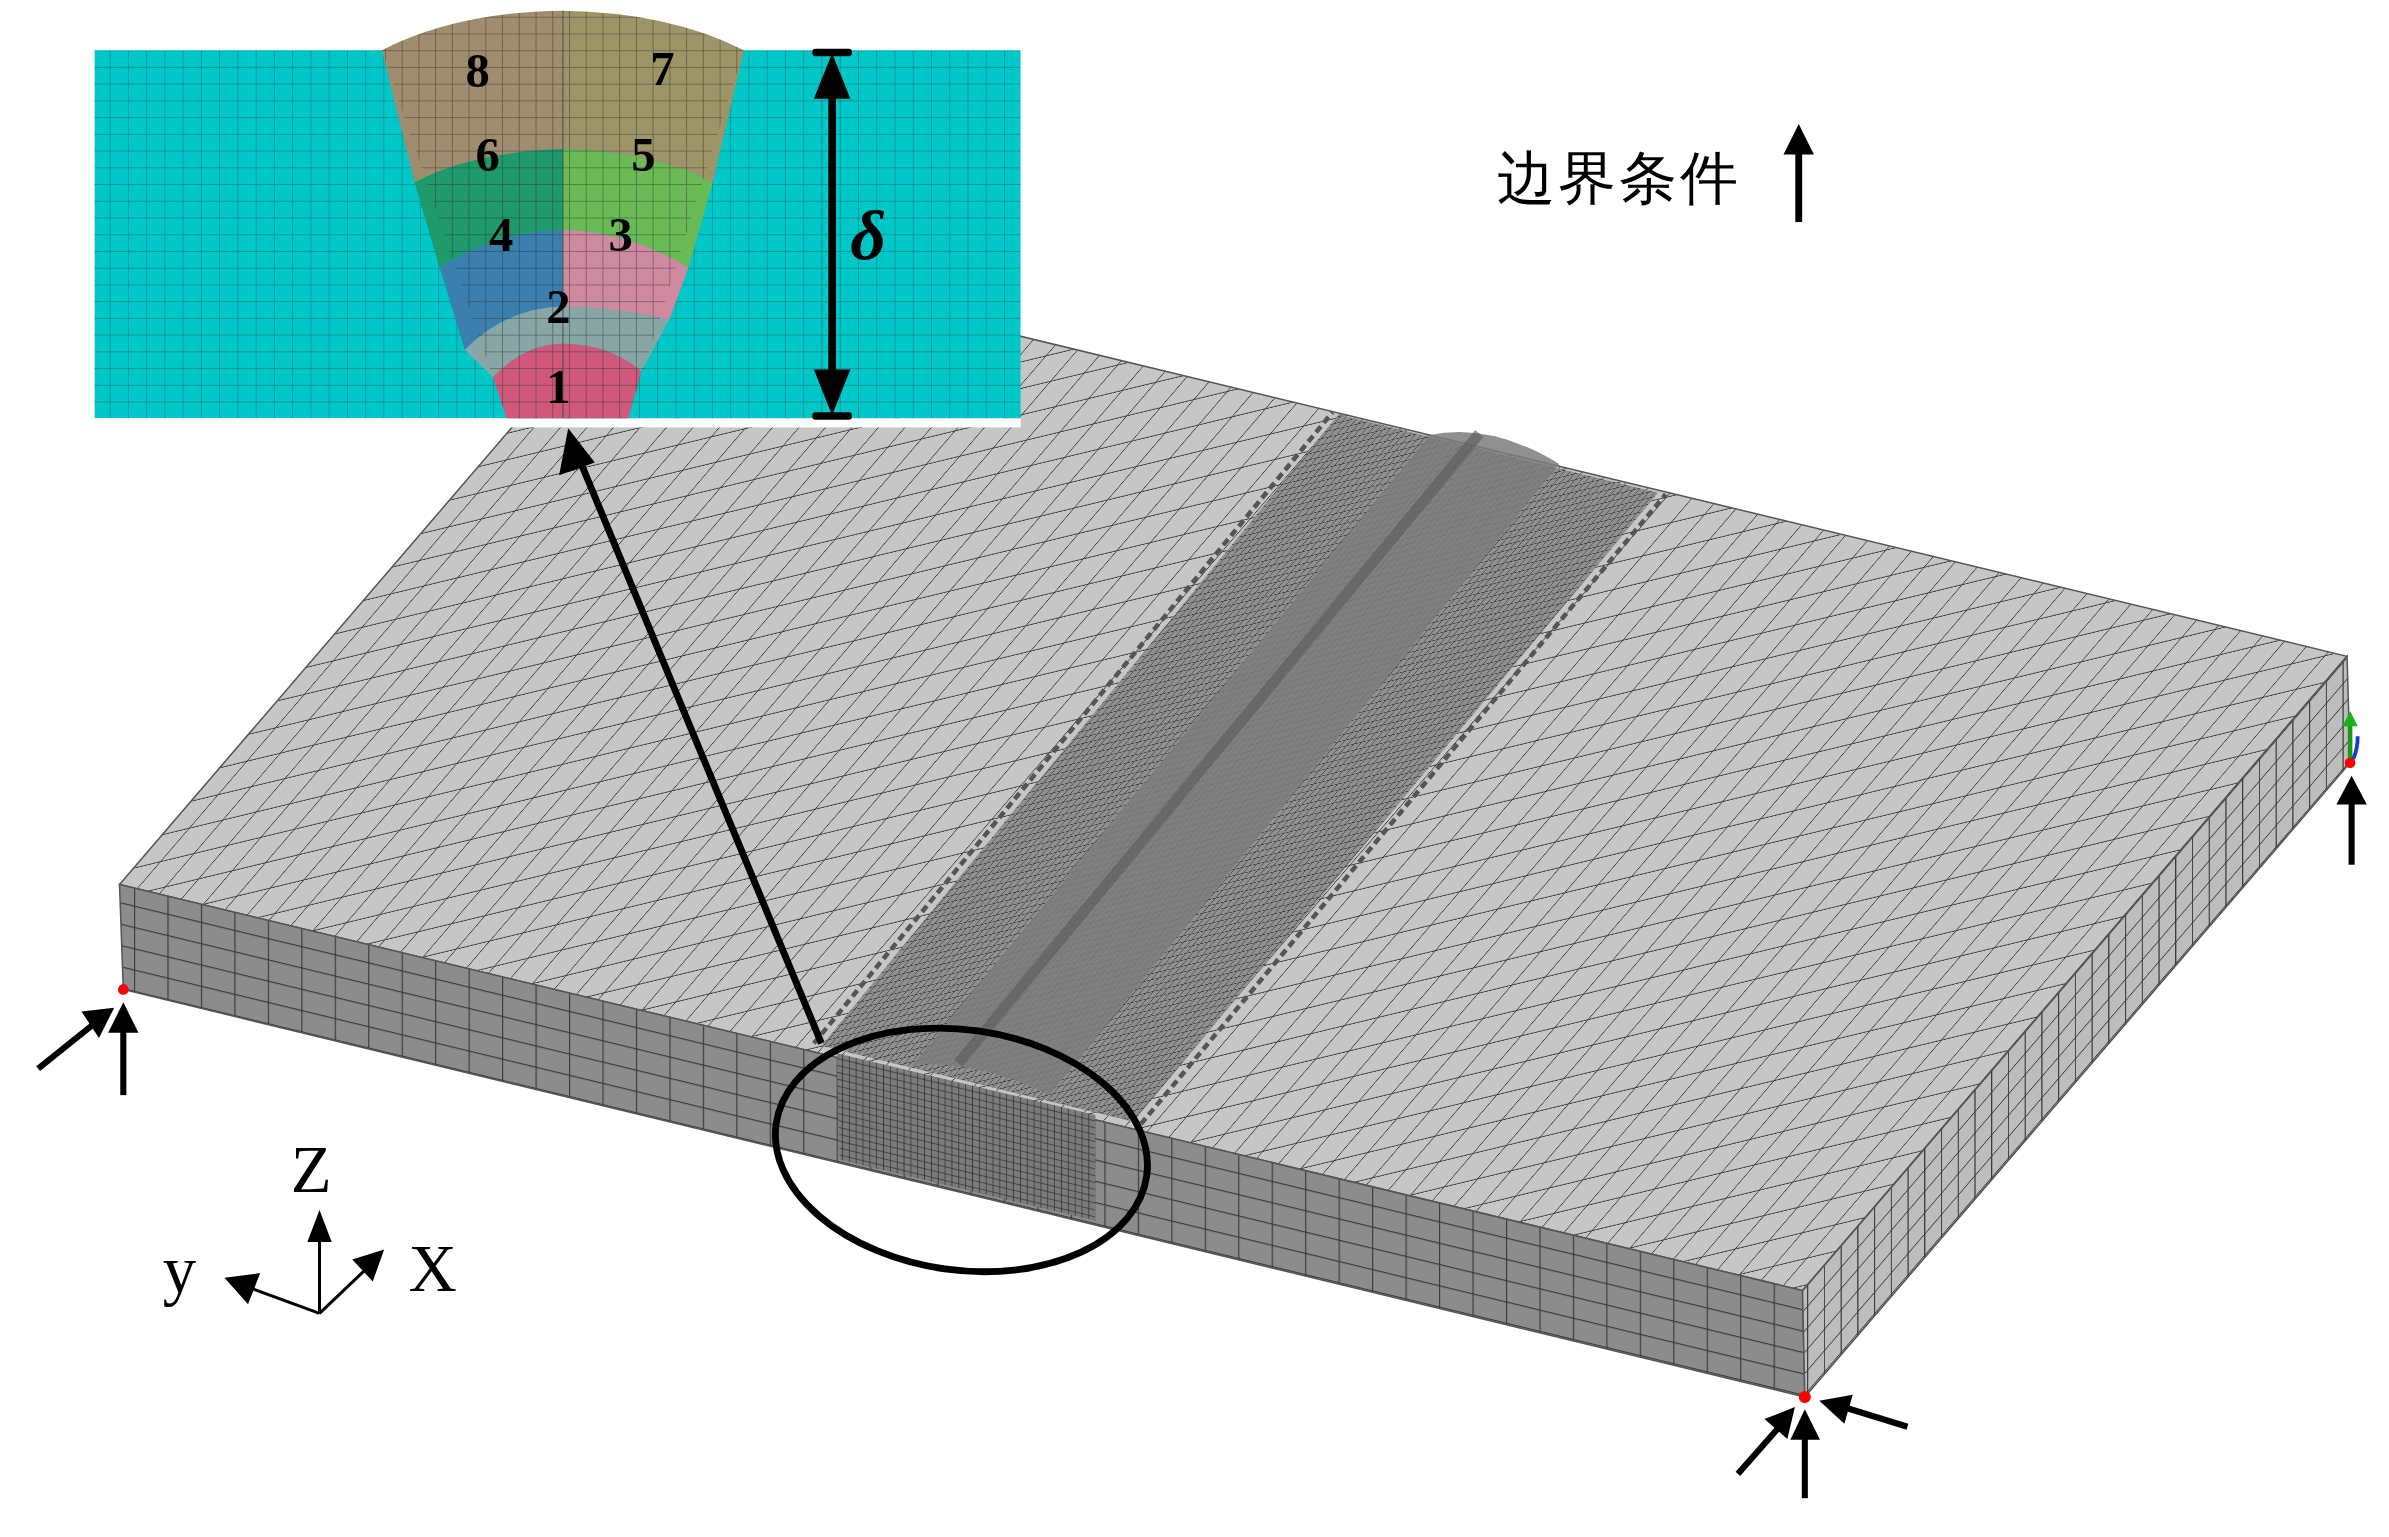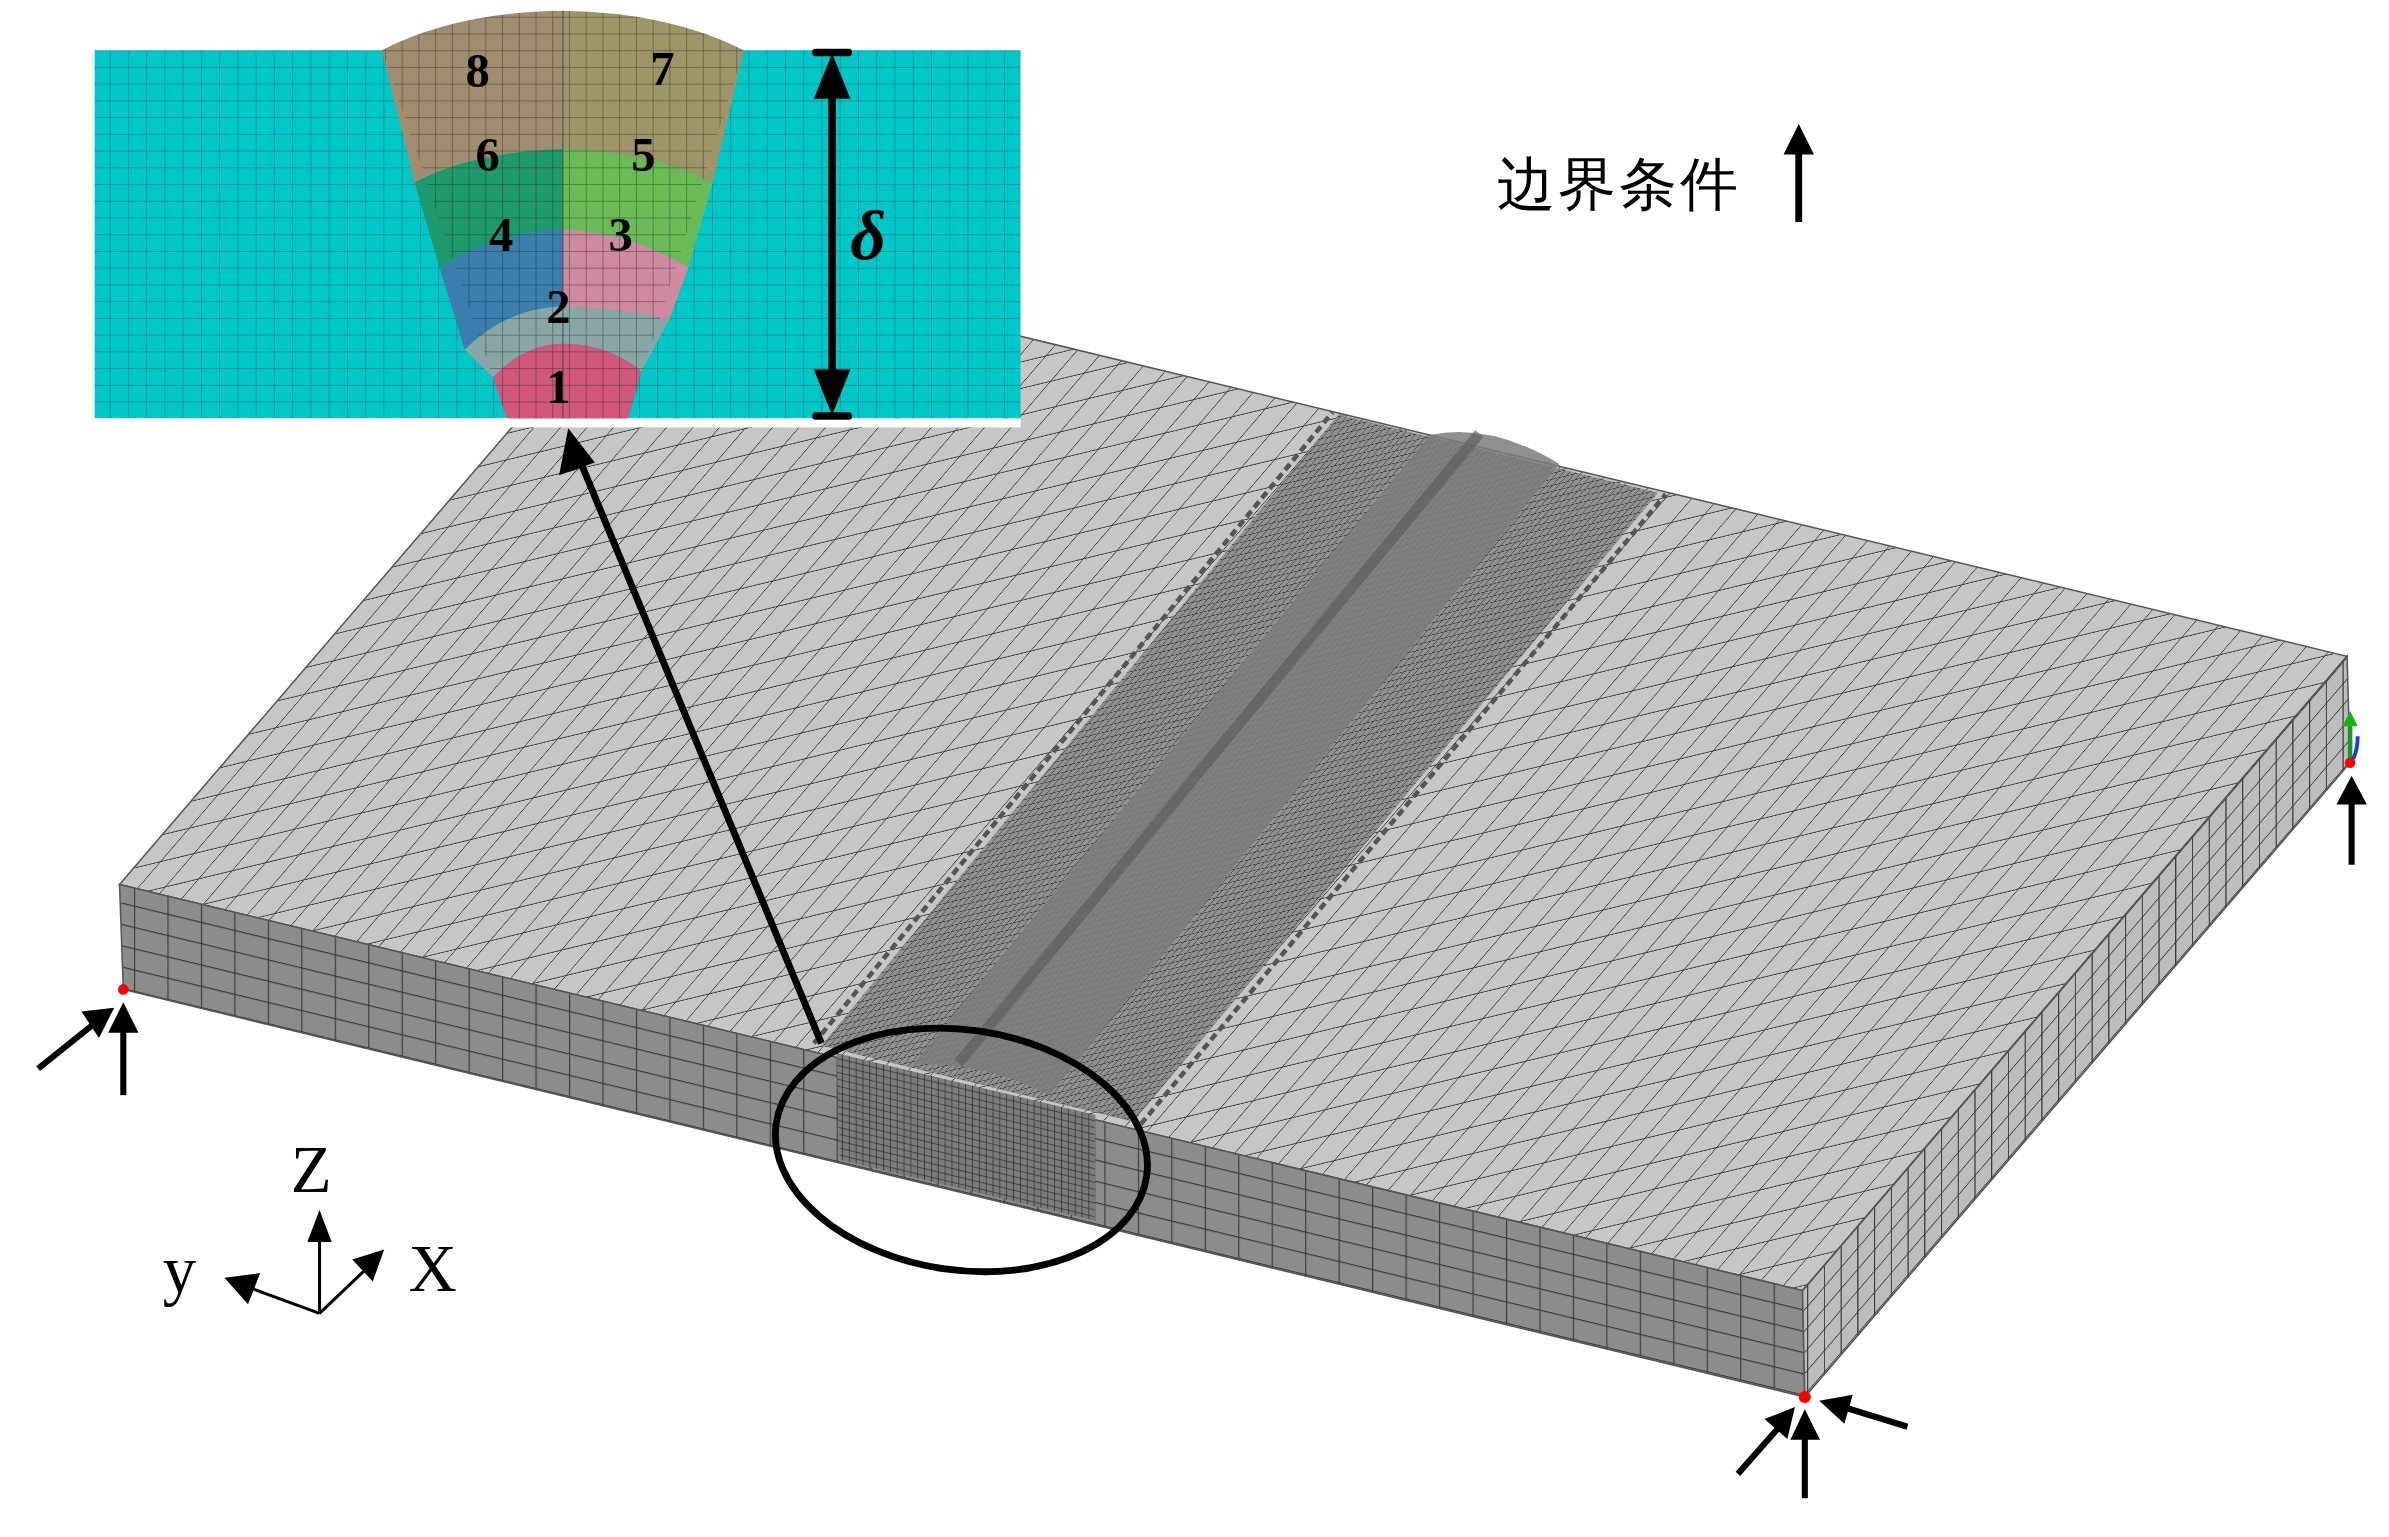--- a/index.html
+++ b/index.html
@@ -1,20 +1,20 @@
 <!DOCTYPE html>
 <html style="font-size:12px"><head>
 <meta charset="utf-8">
 <style>
   html, body { margin: 0; padding: 0; background: #ffffff; }
   body { width: 2389px; height: 1537px; position: relative; overflow: hidden; font-family: "Liberation Serif", serif; }
   #stage { position: absolute; left: 0; top: 0; width: 2389px; height: 1537px; }
   .pass-label { font-family: "Liberation Serif", serif; font-weight: bold; font-size: 64px; fill: #000; }
   .axis-label { font-family: "Liberation Serif", serif; font-size: 88px; fill: #000; }
-  .bc-text { position: absolute; left: 1497px; top: 146px; font-size: 58px; font-family: Liberation Sans, sans-serif; color: #000; letter-spacing: 3px; }
+  .bc-text { position: absolute; left: 1497px; top: 140px; font-size: 58px; font-family: Liberation Sans, sans-serif; color: #000; letter-spacing: 3px; }
 </style>
 </head>
 <body>
 
 <div id="stage">
 <svg width="2389" height="1537" viewBox="0 0 3141 2021" xmlns="http://www.w3.org/2000/svg">
   <defs>
     <pattern id="meshTop" patternUnits="userSpaceOnUse" width="44" height="44" patternTransform="matrix(1,-0.242,0.86,-1.0,0,0) scale(1)">
       <rect width="44" height="44" fill="#c6c6c6"></rect>
       <path d="M0 0 H44 M0 0 V44" stroke="#3a3a3a" stroke-width="3" fill="none"></path>

